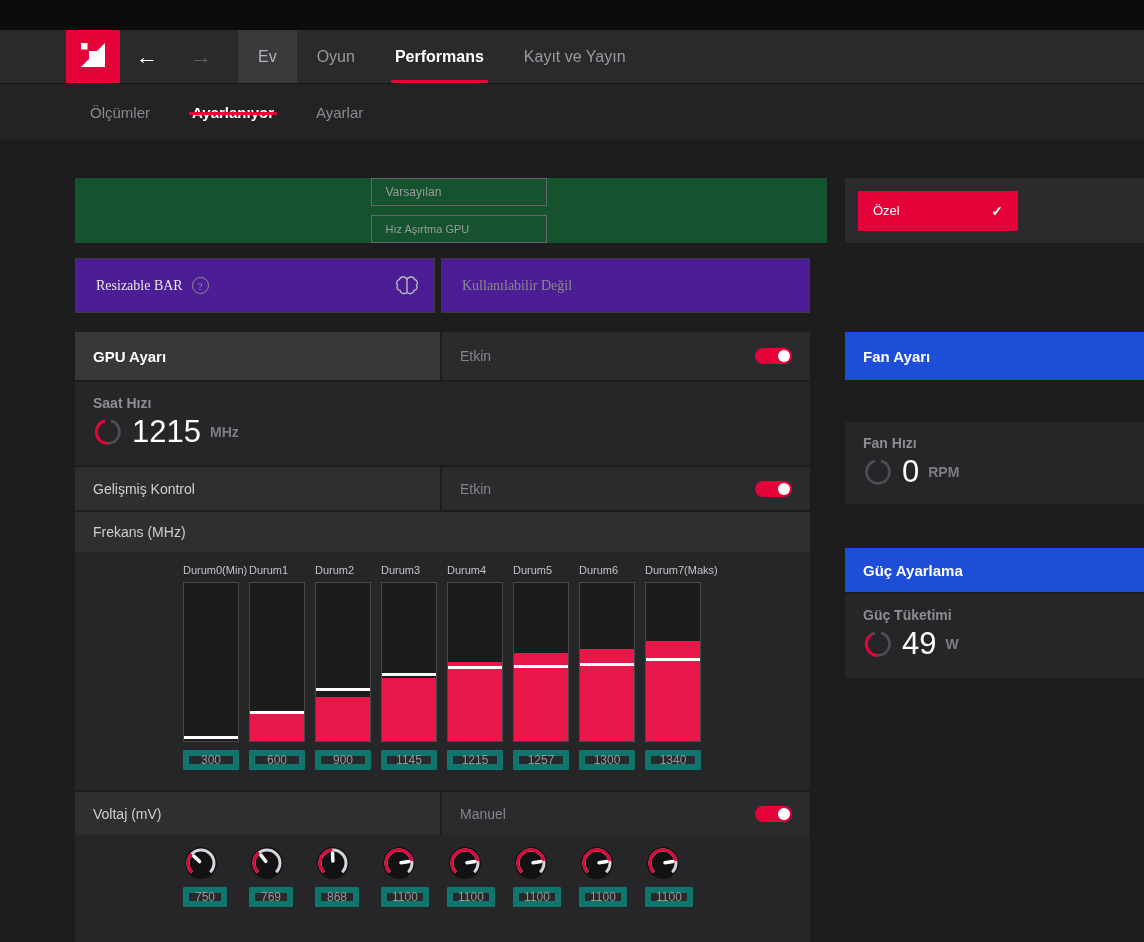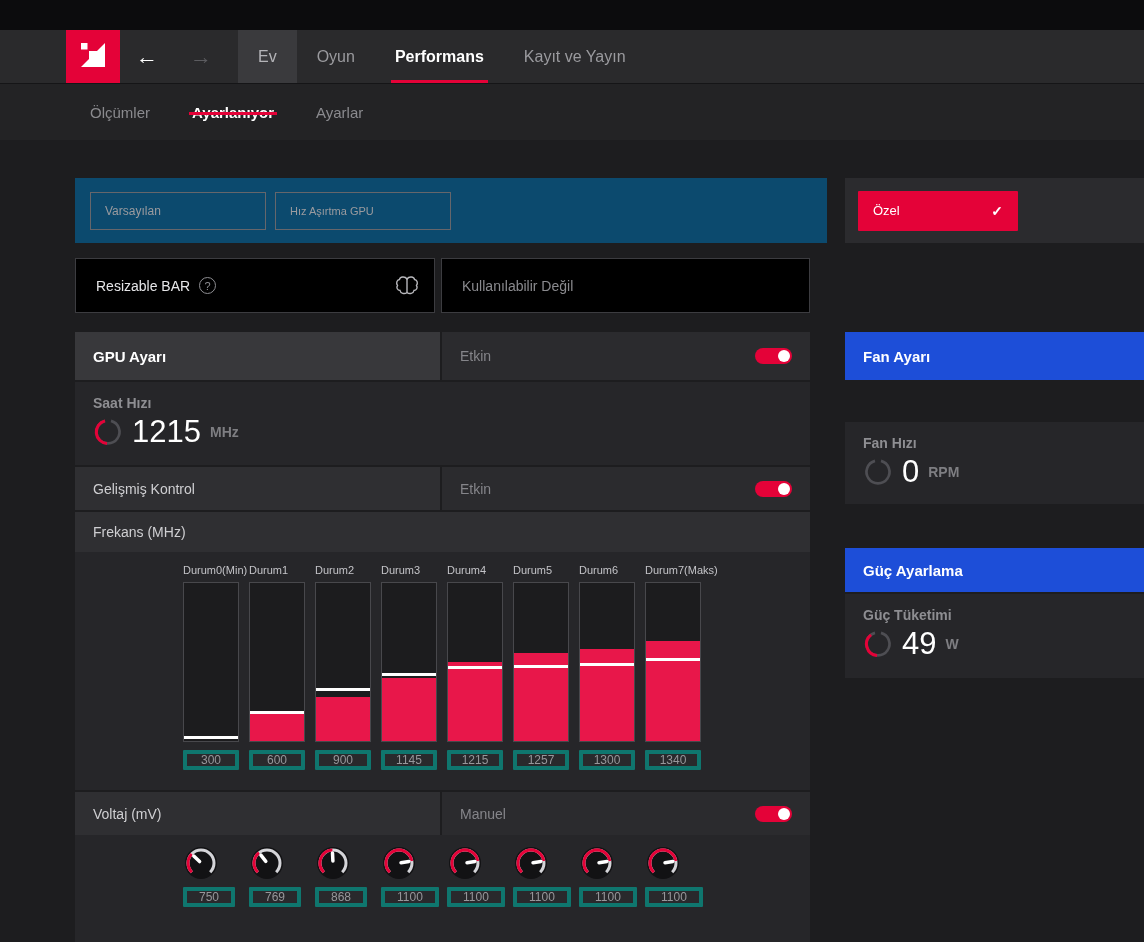--- a/index.html
+++ b/index.html
@@ -19,32 +19,32 @@
   .nav-underline { position:absolute; left:16px; right:16px; bottom:0; height:3px; background:var(--accent,#e40238); }
 
   .subnav { height:56px; background:#232325; display:flex; align-items:center; padding-left:75px; }
   .sub-item { position:relative; display:flex; align-items:center; padding:0 15px; margin-right:12px; font-size:15px; color:#8a8a8e; cursor:pointer; }
   .sub-item.active { color:#fff; font-weight:bold; }
   .sub-underline { position:absolute; left:12px; right:12px; bottom:6px; height:3px; background:var(--accent,#e40238); }
 
   .content { padding:38px 0 0 75px; }
 
   .row1 { display:flex; height:65px; }
-  .presets-left { width:752px; background:#0c4a6e; display:flex; align-items:center; gap:9px; padding-left:15px; }
+  .presets-left { width:752px; background:#14532d; display:flex; align-items:center; gap:9px; padding-left:15px;flex-direction:column; }
   .ghost-btn { height:38px; width:176px; border:1px solid #66666b; background:transparent; color:#9b9b9f;
                display:flex; align-items:center; padding-left:14px; font-size:12px; cursor:pointer; }
   .ghost-btn.small { font-size:11px; }
   .row1-gap { width:18px; }
   .presets-right { flex:1; background:#2b2b2e; display:flex; align-items:center; padding-left:13px; }
   .custom-btn { width:160px; height:40px; background:var(--accent,#e40238); color:#fff; display:flex; align-items:center;
                 justify-content:space-between; padding:0 15px; font-size:13px; cursor:pointer; border-radius:1px; }
   .custom-check { font-size:14px; font-weight:bold; }
 
   .row2 { display:flex; gap:6px; margin-top:15px; height:55px; width:735px; }
-  .rebar-box { background:#000000; border:1px solid #3c3c40; display:flex; align-items:center; }
+  .rebar-box { background:#4c1d95; border:1px solid #3c3c40; display:flex; align-items:center;font-family:Liberation Serif, serif; }
   .rebar-left { width:360px; padding:0 14px 0 20px; }
   .rebar-right { flex:1; padding-left:20px; color:#8a8a8e; font-size:14px; }
   .rebar-label { color:#e6e6e8; font-size:14px; }
   .qmark { width:17px; height:17px; border-radius:50%; border:1px solid #8e8e92; color:#8e8e92; font-size:11px;
            display:inline-flex; align-items:center; justify-content:center; margin-left:9px; cursor:pointer; }
   .brain { margin-left:auto; display:flex; align-items:center; }
 
   .main { display:flex; margin-top:19px; }
   .left-col { width:735px; }
   .right-col { flex:1; margin-left:35px; }
@@ -71,22 +71,22 @@
 
   .freq-head { height:42px; background:#2f2f32; display:flex; align-items:center; padding-left:18px;
                color:#cfcfd2; font-size:14px; border-top:2px solid #1d1d1f; }
   .chart-block { height:238px; background:#262629; padding-top:12px; }
   .cols { display:flex; gap:8px; padding-left:108px; }
   .col { width:58px; display:flex; flex-direction:column; align-items:flex-start; }
   .col-label { font-size:11px; color:#c4c4c8; white-space:nowrap; height:16px; }
   .bar-frame { width:56px; height:160px; border:1px solid #48484c; background:#1c1c1e; position:relative; margin-top:2px; cursor:pointer; }
   .bar-fill { position:absolute; left:0; right:0; bottom:0; background:var(--bar,#e8174a); }
   .bar-marker { position:absolute; left:0; right:0; height:3px; background:#fff; }
-  .vbox { margin-top:8px; min-width:44px; height:20px; border:4px solid #0f766e; background:#29292c; color:#97979b;
-          font-size:12px; display:flex; align-items:center; justify-content:center; padding:0 12px; border-radius:1px; cursor:text; }
+  .vbox { margin-top:8px; min-width:44px; height:20px; border:6px solid #0f766e; background:#29292c; color:#97979b;
+          font-size:12px; display:flex; align-items:center; justify-content:center; padding:0 5px; border-radius:1px; cursor:text; }
   .vbox.wide { width:56px; }
 
   .knob-block { height:107px; background:#262629; padding-top:10px; }
   .knob { width:36px; height:36px; cursor:pointer; }
   .knob-col .vbox { margin-top:6px; }
 
   .rc-hdr { background:#1d4ed8; display:flex; align-items:center; padding-left:18px; font-weight:bold; color:#fff; font-size:15px; }
   .rc-body { background:#262629; padding:13px 18px 0; border-top:2px solid #1d1d1f; }
   .rc-body.fan { height:84px;margin-top:40px; } .rc-body.pow { height:86px; }
   .rc-gap { height:44px; }

